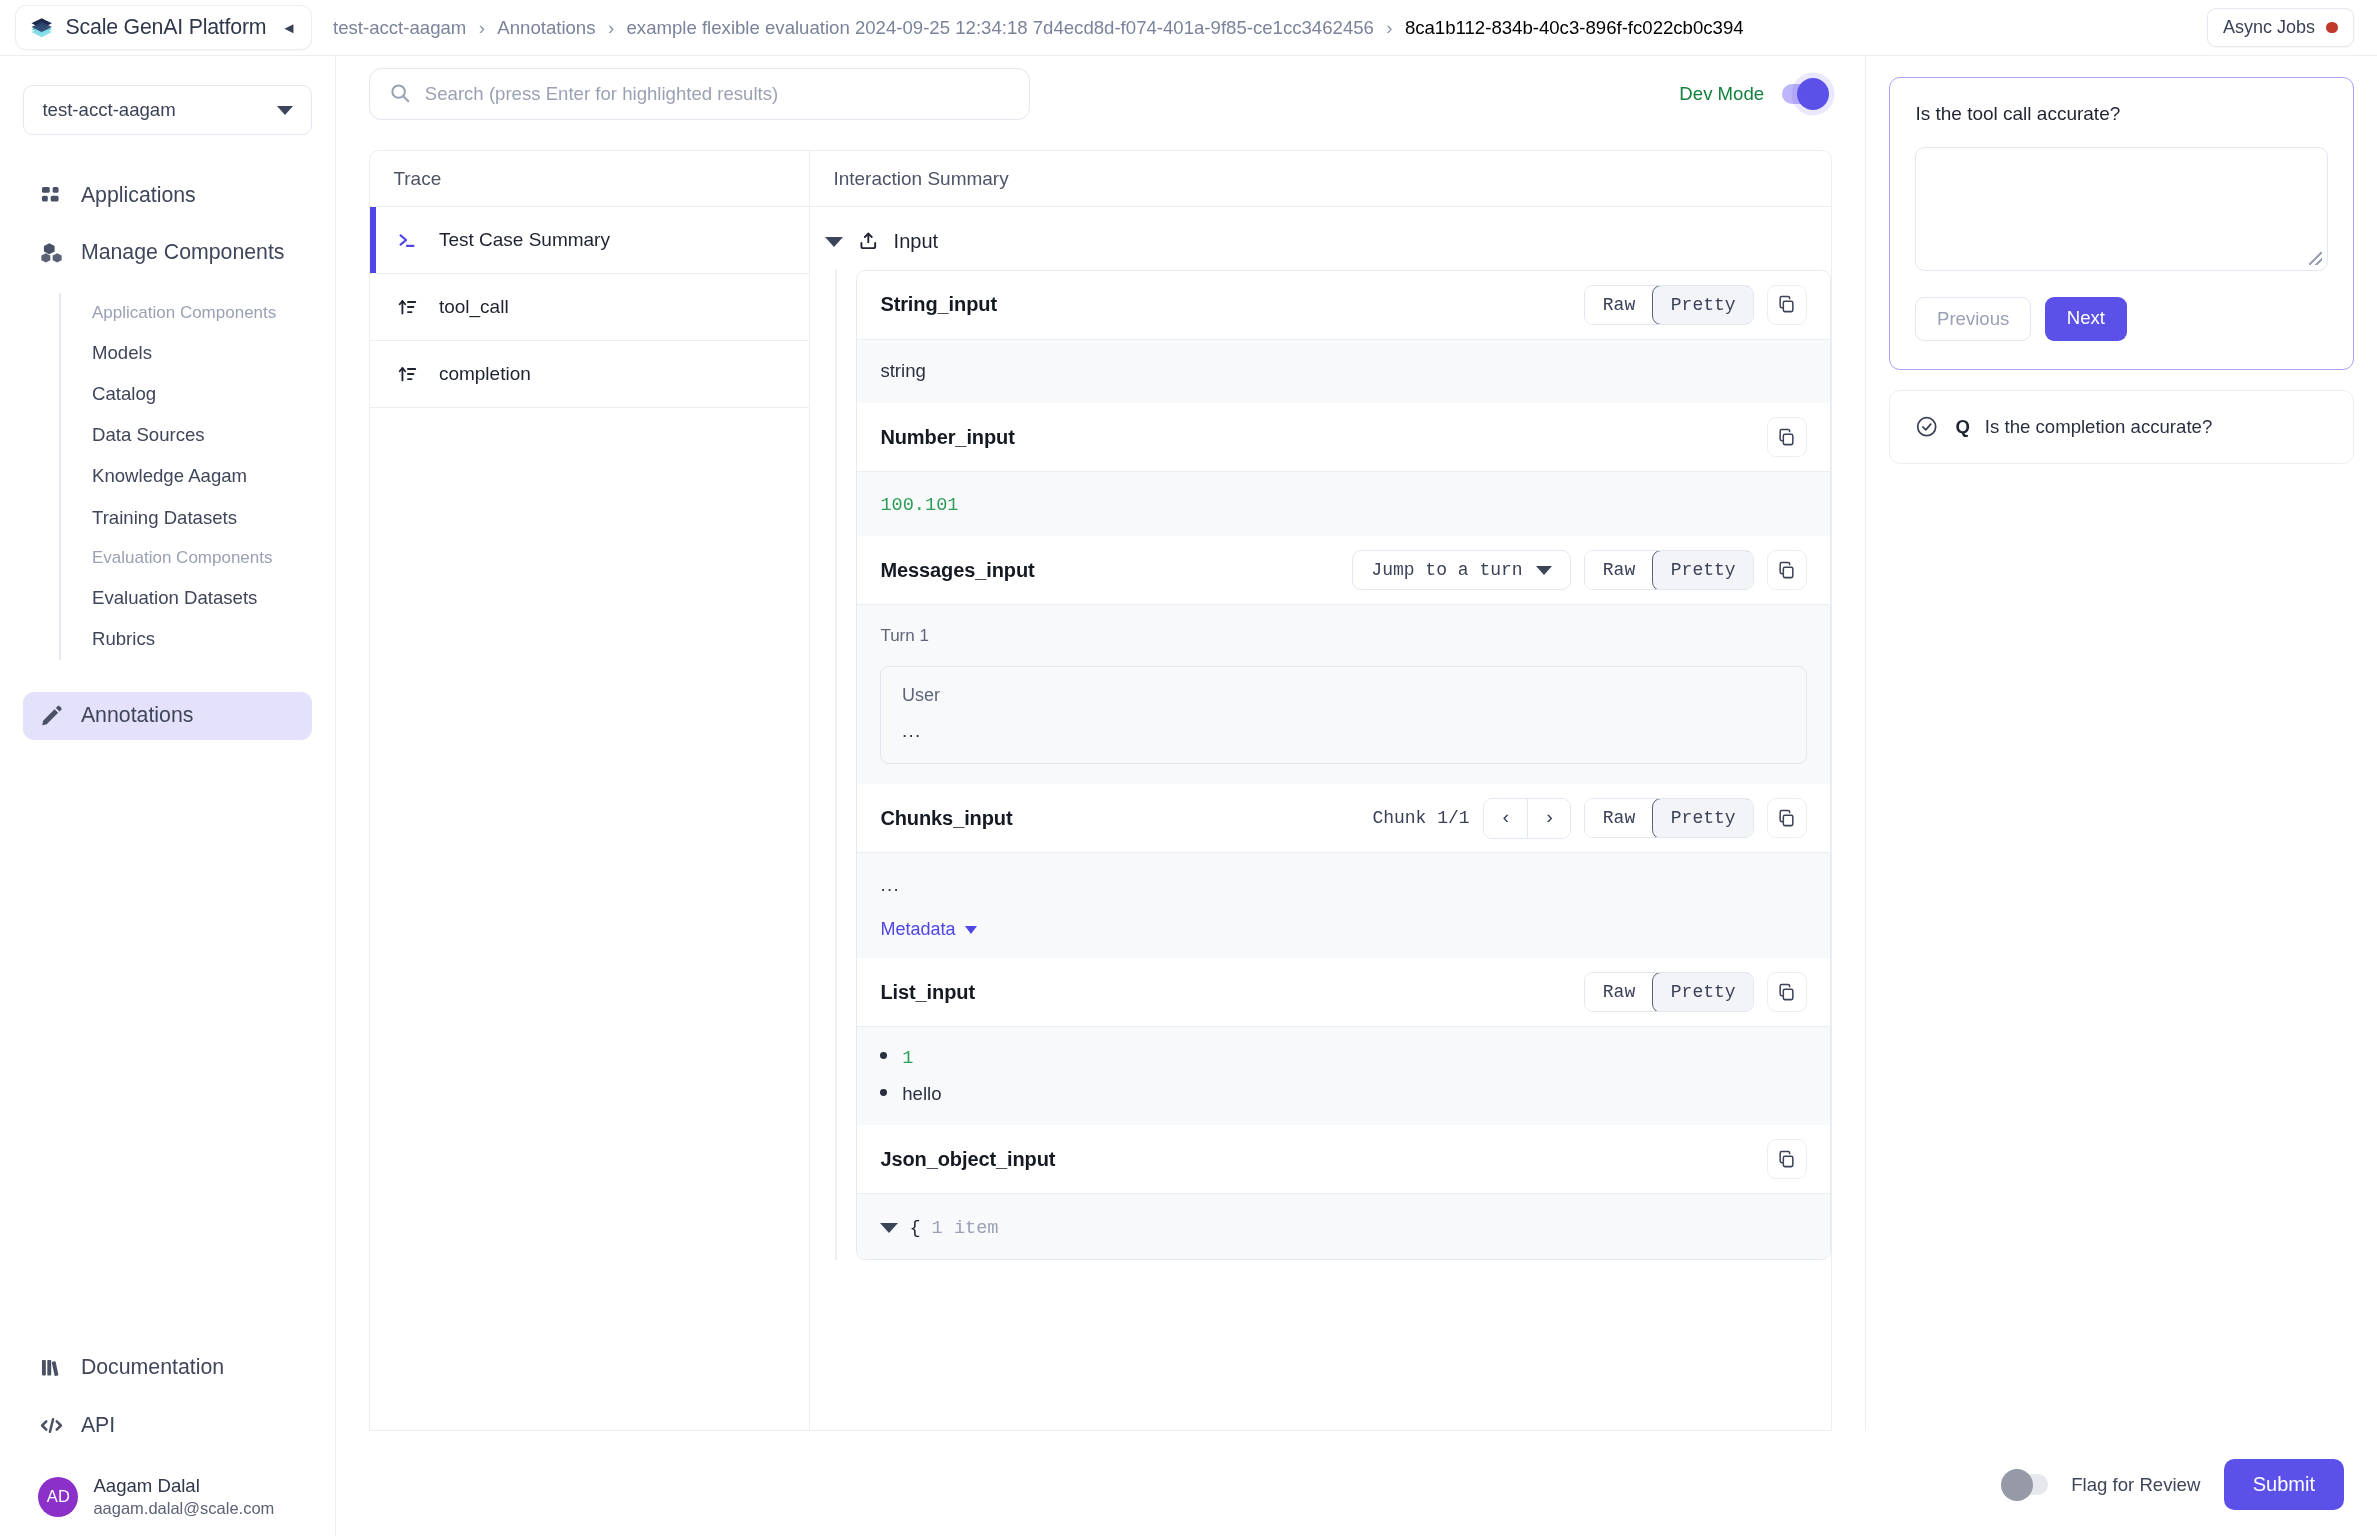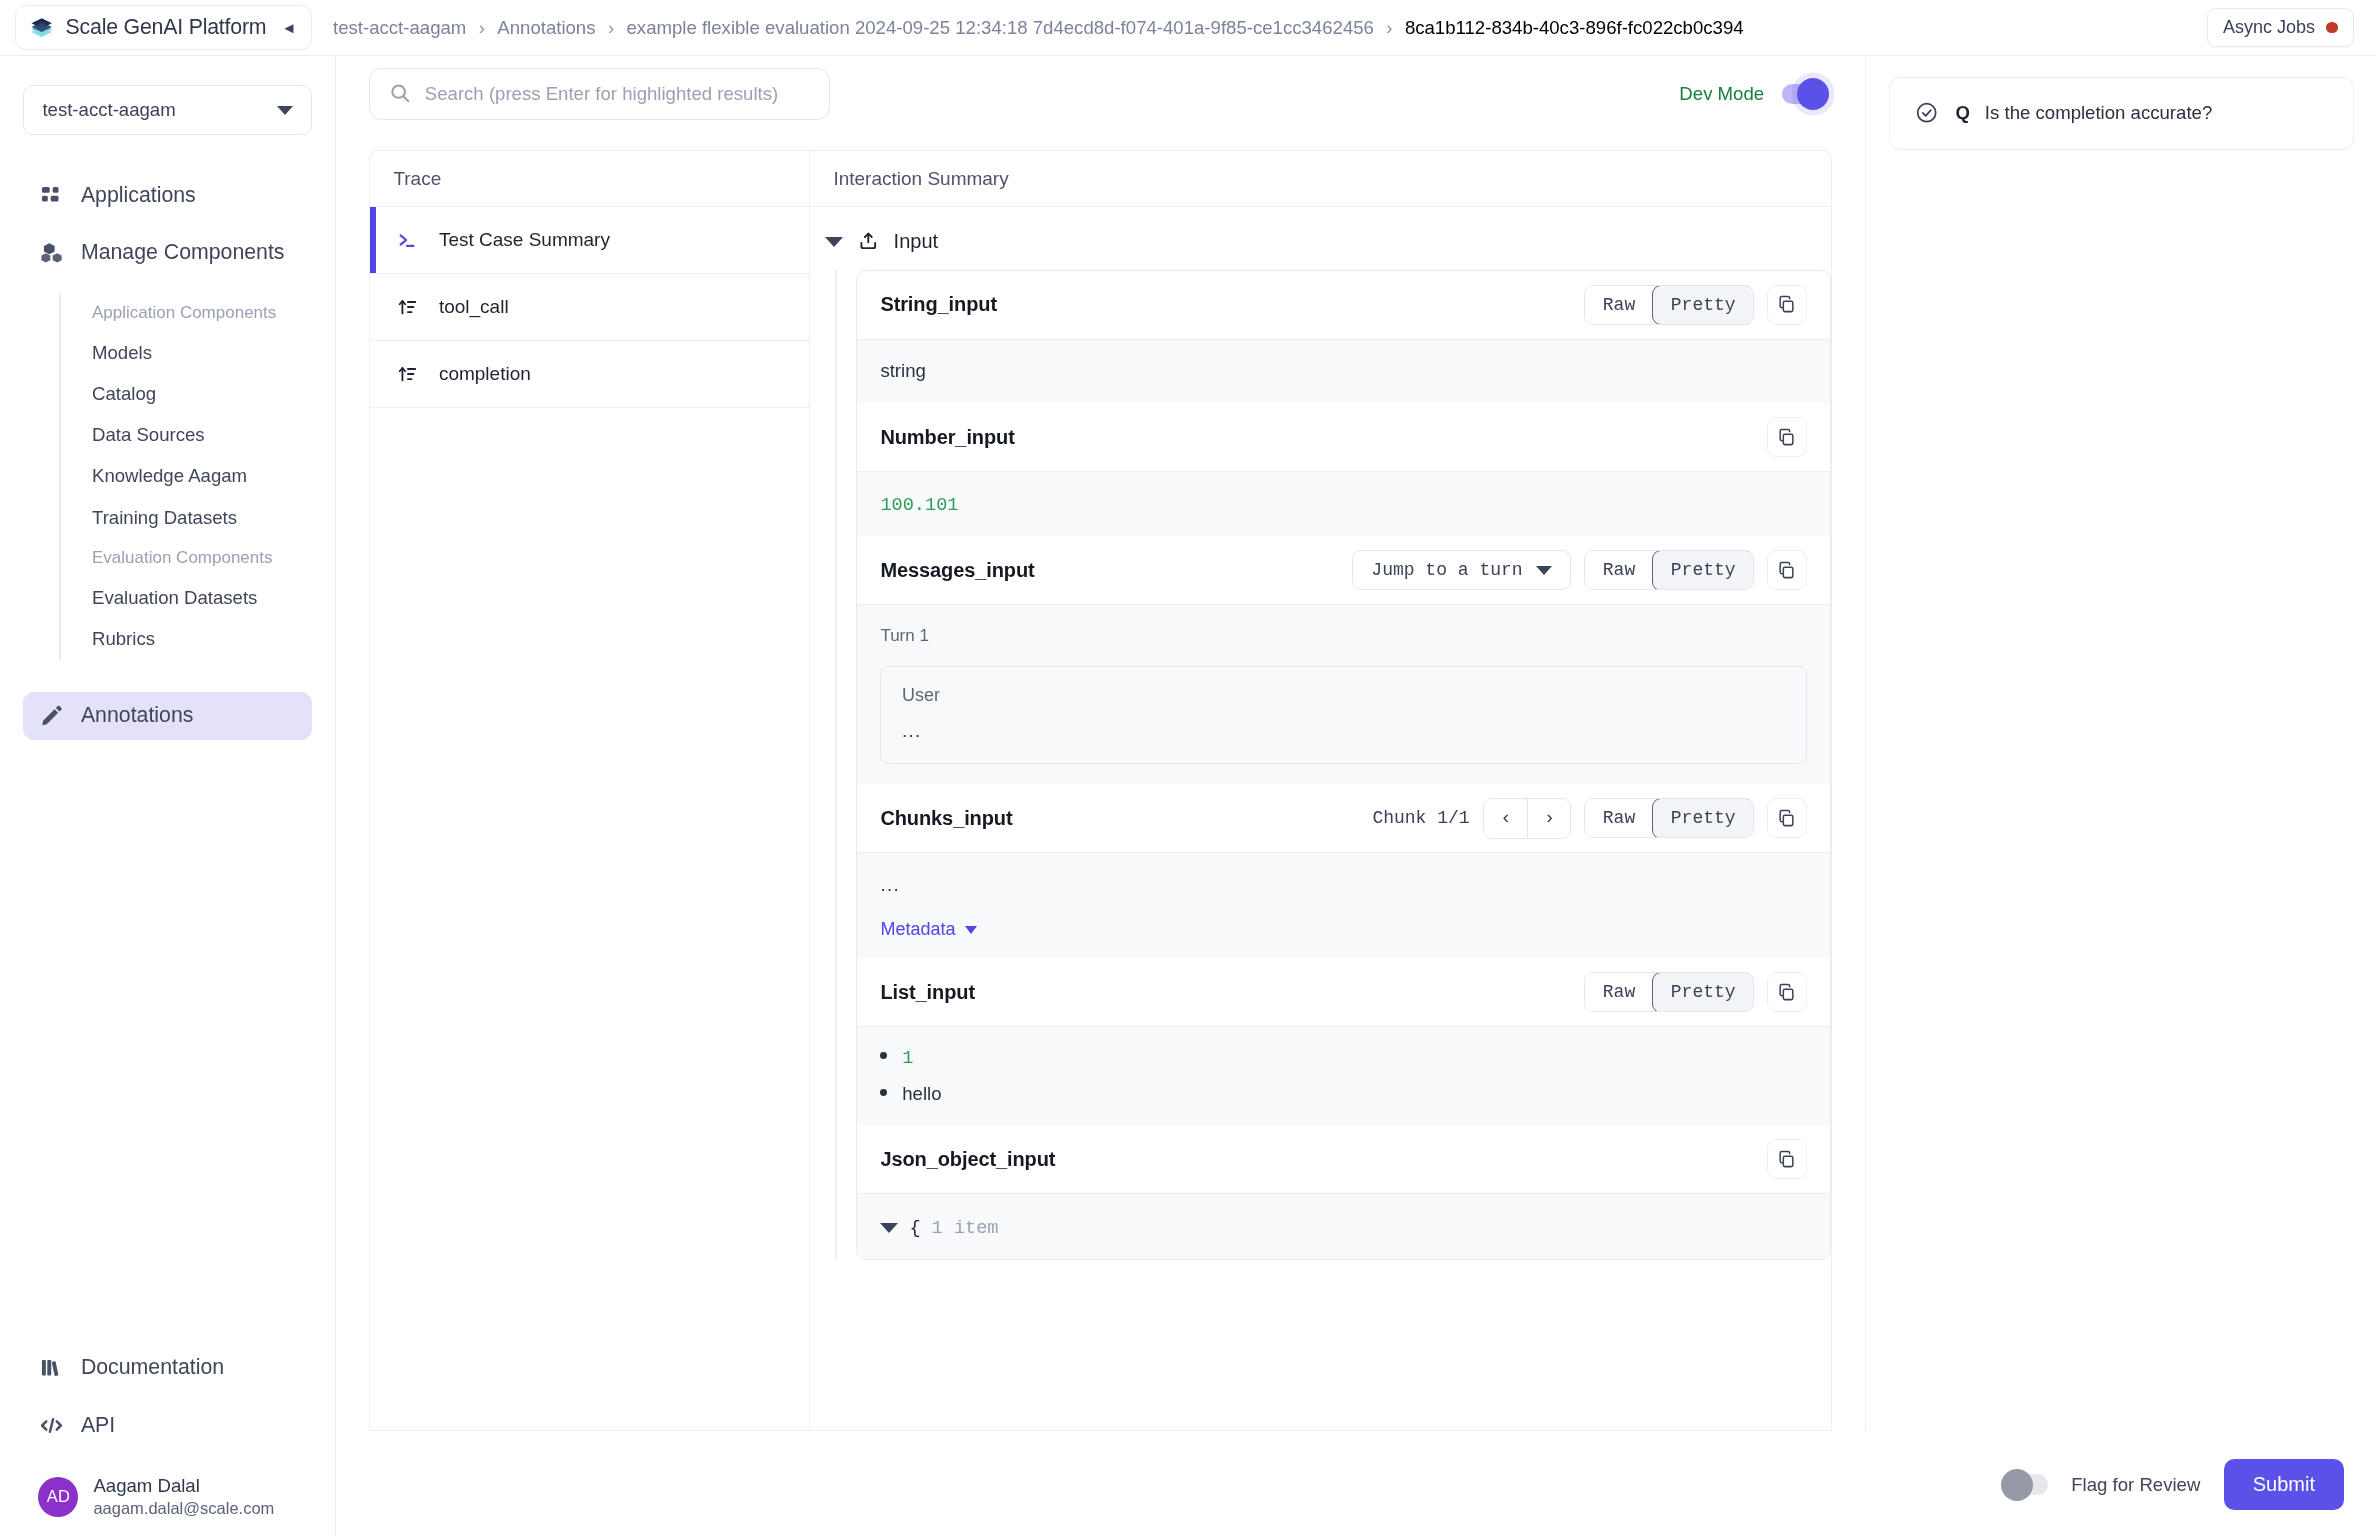--- a/index.html
+++ b/index.html
@@ -97,21 +97,21 @@
   .profile-email { font-size: 16.5px; color: #5b6276; line-height: 1.3; }
 
   
   .center { flex: 1 1 auto; display: flex; flex-direction: column; min-width: 0; position: relative; }
   .center-top {
     height: 76px; flex: 0 0 76px;
     display: flex; align-items: center; padding: 0 33px 0 33px;
     gap: 16.5px;
   }
   .search-box {
-    width: 461px; height: 52px;
+    width: 661px; height: 52px;
     border: 1.4px solid #e2e6ee; border-radius: 12.4px;
     display: flex; align-items: center; gap: 13.8px; padding: 0 19px;
     background: #fff;
   }
   .search-ph { font-size: 18.6px; color: #9aa1b4; }
   .center-top-right { margin-left: auto; display: flex; align-items: center; gap: 18px; padding-right: 6.9px; }
   .devmode-label { font-size: 18.6px; color: #15803d; }
   .toggle {
     width: 43px; height: 20.6px; border-radius: 11px; background: #bdb6fa; position: relative;
   }
@@ -601,20 +601,28 @@
               </div>
             </div>
           </div>
         </div>
       </div>
 
       <div class="center-bottom-filler"></div>
     </div>
 
     <div class="rightpanel">
+      <div class="q-card-active">
+        <div class="q-title">Is the tool call accurate?</div>
+        <div class="q-textarea"></div>
+        <div class="q-actions">
+          <span class="btn-outline">Previous</span>
+          <span class="btn-primary">Next</span>
+        </div>
+      </div>
 
       <div class="q-card">
         <span class="q-check">
           <svg viewBox="0 0 24 24" width="23.4" height="23.4" fill="none" stroke="#3b4257" stroke-width="1.8" stroke-linecap="round" stroke-linejoin="round">
             <circle cx="12" cy="12" r="9.2"></circle>
               <polyline points="8,12.3 11,15.2 16.2,9.3"></polyline>
           </svg>
         </span>
         <span class="q-letter">Q</span>
         <span class="q-label">Is the completion accurate?</span>

